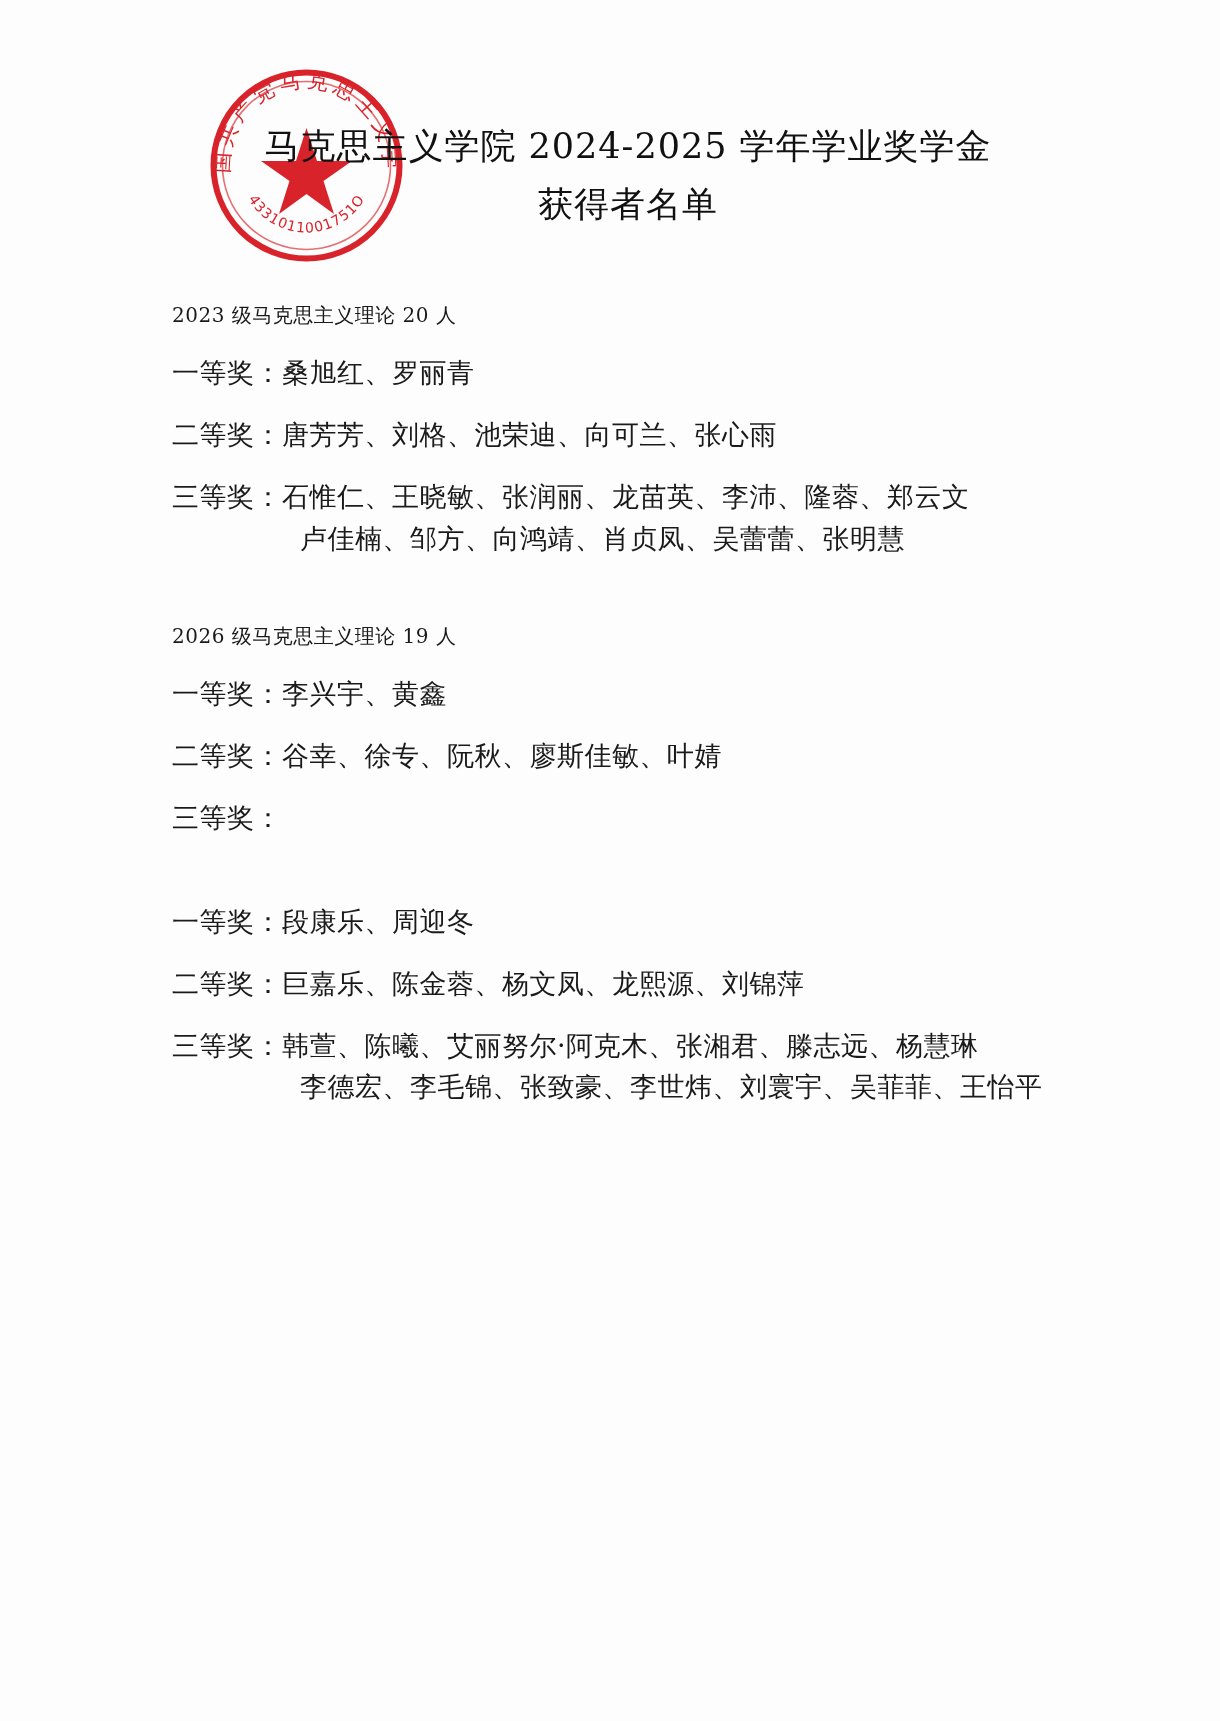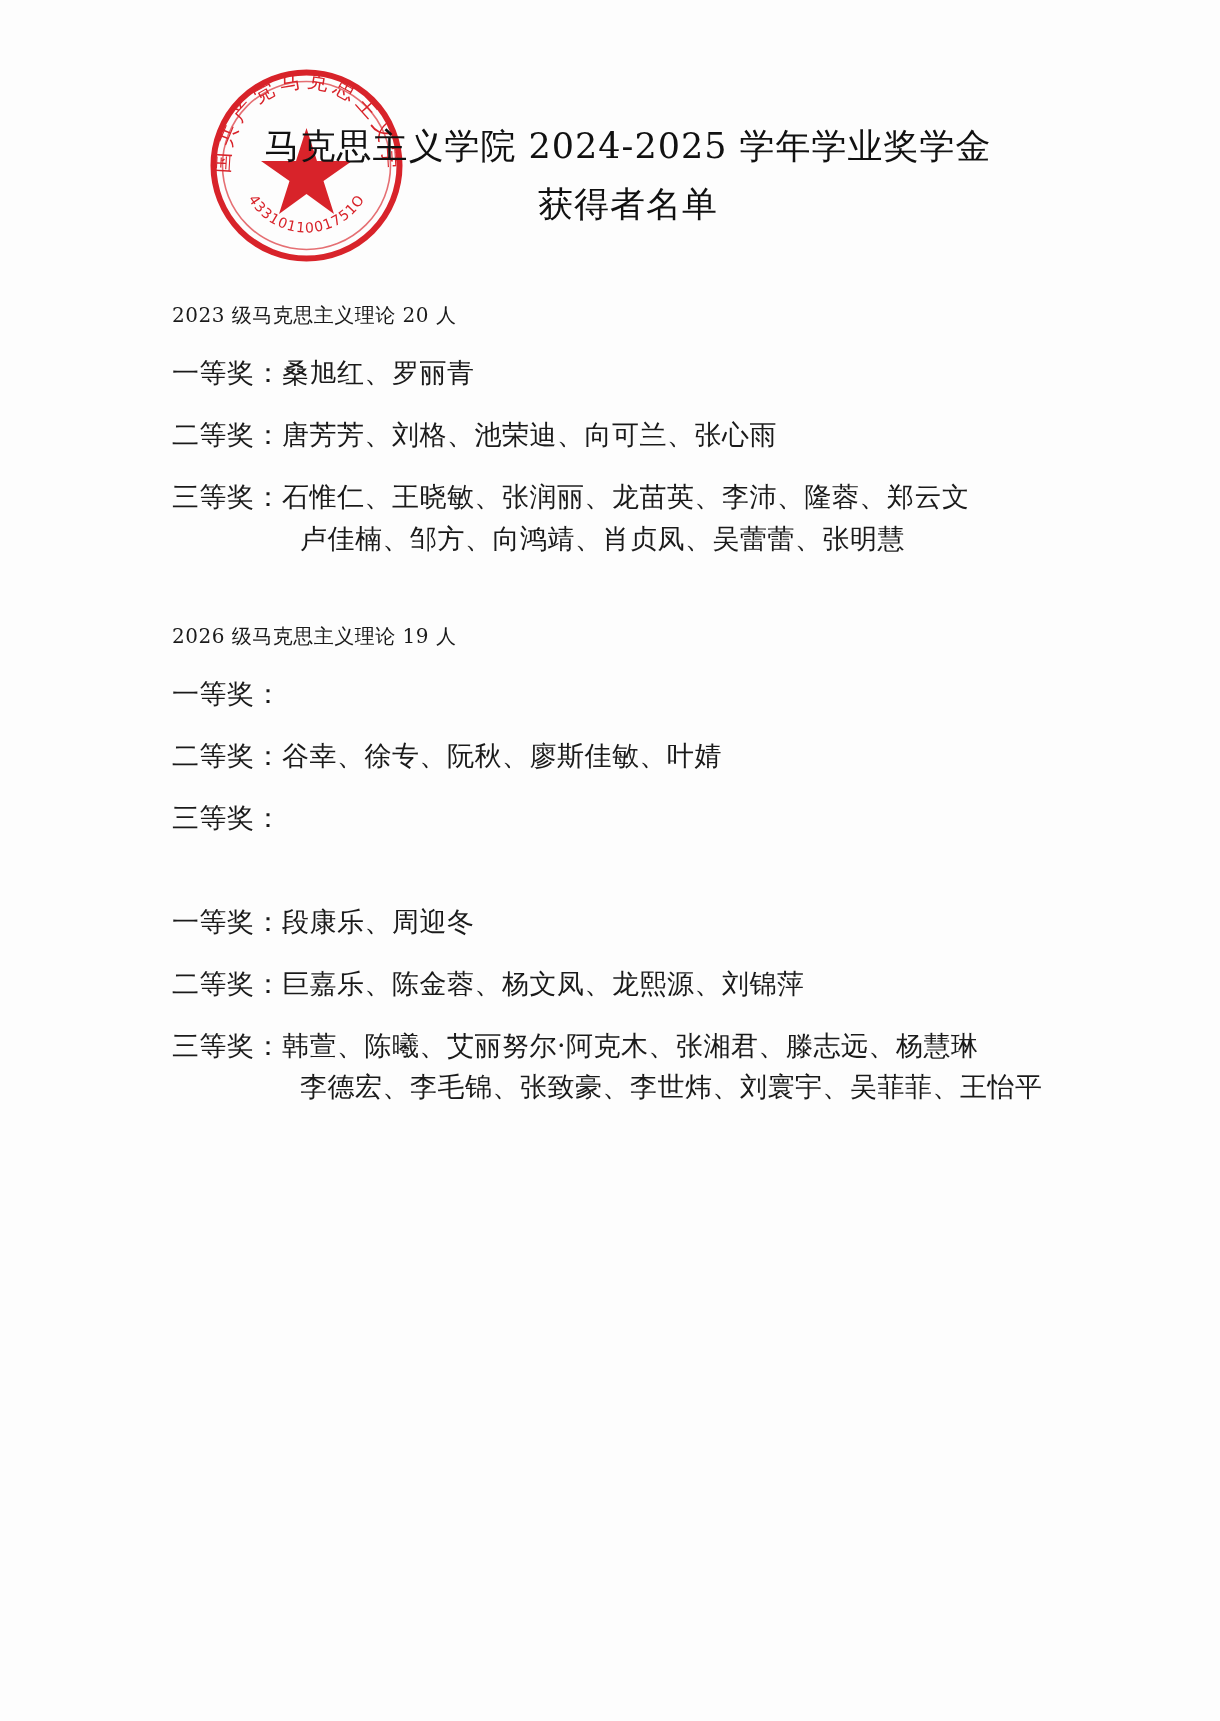--- a/index.html
+++ b/index.html
@@ -142,20 +142,23 @@
           <span class="names-line indent-1">卢佳楠、邹方、向鸿靖、肖贞凤、吴蕾蕾、张明慧</span>
         </span>
       </div>
     </div>
 
     <div class="group">
       <div class="group-heading">2026 级马克思主义理论 19 人</div>
 
       <div class="award-row">
         <span class="award-label">一等奖：</span>
+        <span class="award-names">
+          <span class="names-line">李兴宇、黄鑫</span>
+        </span>
       </div>
 
       <div class="award-row">
         <span class="award-label">二等奖：</span>
         <span class="award-names">
           <span class="names-line">谷幸、徐专、阮秋、廖斯佳敏、叶婧</span>
         </span>
       </div>
 
       <div class="award-row">

